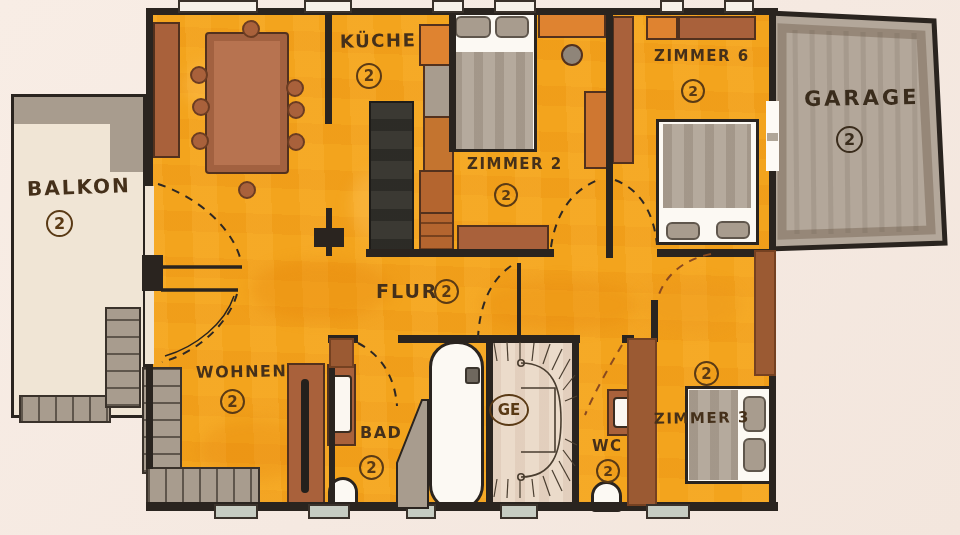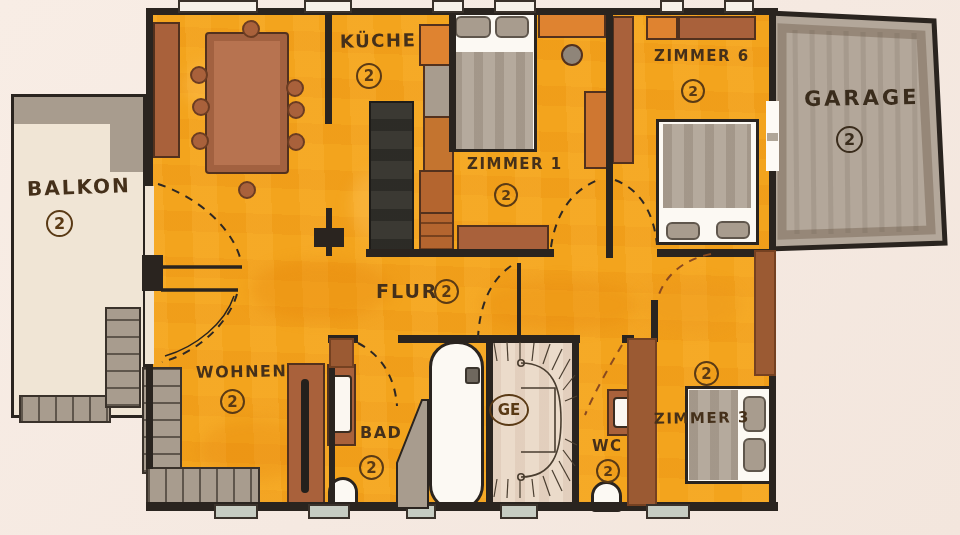--- a/index.html
+++ b/index.html
@@ -222,21 +222,21 @@
       <path d="M 358 343 C 383 356 395 379 397 406" stroke="#2e2824"></path>
     </g>
   </svg>
 
   <div class="lbl" style="left:27px;top:175px;font-size:20px;letter-spacing:2px;transform:rotate(-2deg);">BALKON</div>
   <div class="badge" style="left:46px;top:210px;width:27px;height:27px;font-size:16px;">2</div>
 
   <div class="lbl" style="left:340px;top:30px;font-size:18px;transform:rotate(-1deg);">KÜCHE</div>
   <div class="badge" style="left:356px;top:63px;width:26px;height:26px;font-size:15px;">2</div>
 
-  <div class="lbl" style="left:467px;top:155px;font-size:15px;">ZIMMER 1</div>
+  <div class="lbl" style="left:467px;top:155px;font-size:15px;">ZIMMER 2</div>
   <div class="badge" style="left:494px;top:183px;width:24px;height:24px;font-size:14px;">2</div>
 
   <div class="lbl" style="left:654px;top:47px;font-size:15px;">ZIMMER 6</div>
   <div class="badge" style="left:681px;top:79px;width:24px;height:24px;font-size:14px;">2</div>
 
   <div class="lbl" style="left:804px;top:86px;font-size:21px;letter-spacing:3px;color:#3a2c1c;transform:rotate(-1deg);">GARAGE</div>
   <div class="badge" style="left:836px;top:126px;width:27px;height:27px;font-size:16px;border-color:#3a2c1c;color:#3a2c1c;">2</div>
 
   <div class="lbl" style="left:376px;top:280px;font-size:19px;letter-spacing:2px;">FLUR</div>
   <div class="badge" style="left:434px;top:279px;width:25px;height:25px;font-size:15px;">2</div>

